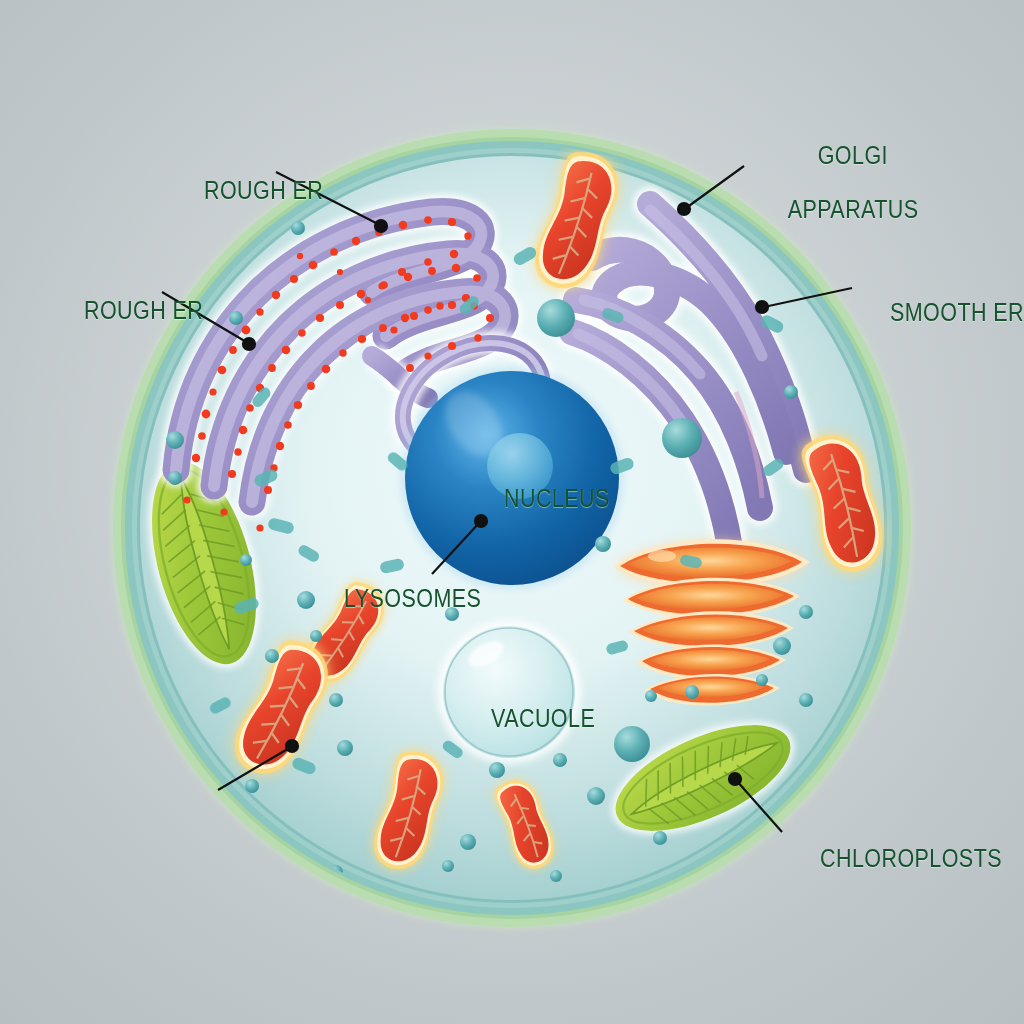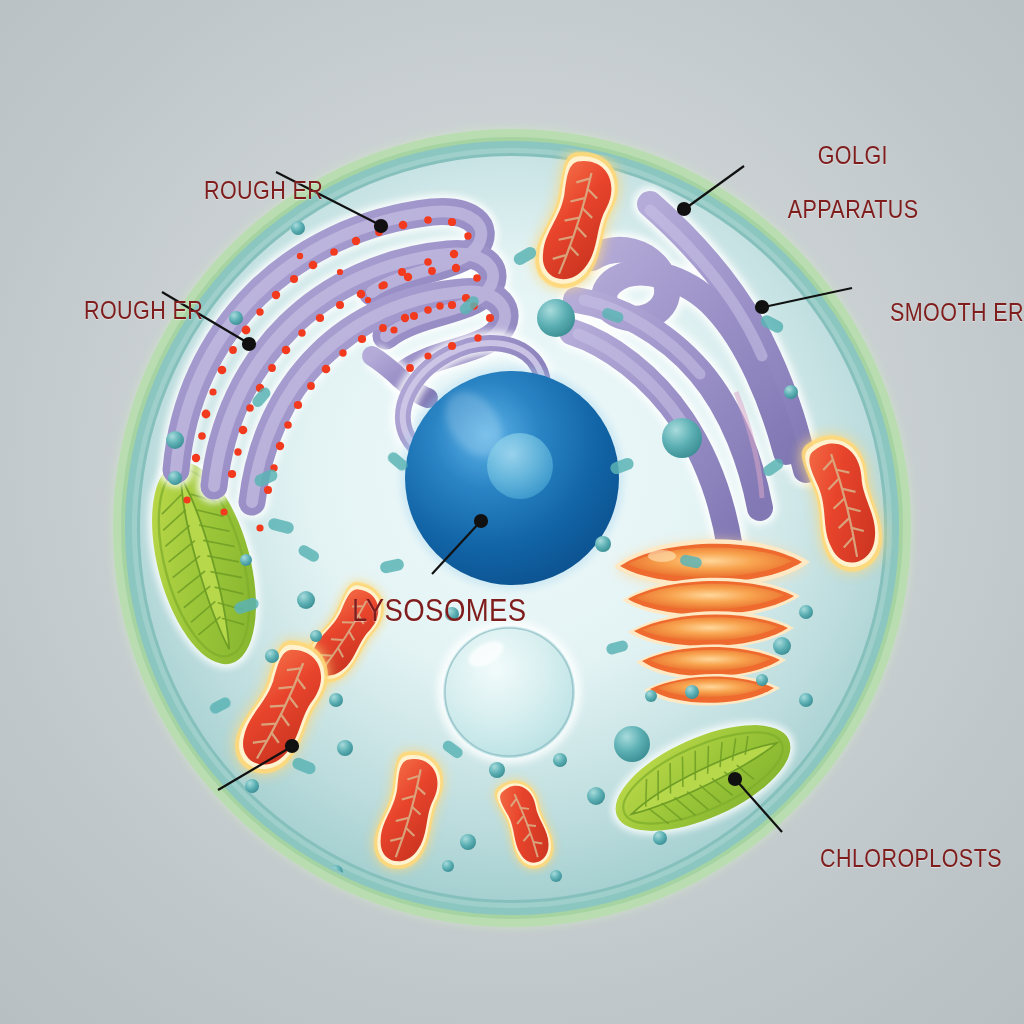--- a/index.html
+++ b/index.html
@@ -13,21 +13,21 @@
     position:absolute;inset:0;
     background:
       radial-gradient(circle at 50% 45%, #d9dee0 0%, #cdd3d5 40%, #c0c7ca 72%, #b8bfc3 100%),
       linear-gradient(135deg,#cfd5d7 0%,#c2c9cc 55%,#bcc3c7 100%);
   }
   svg{position:absolute;inset:0;display:block;}
   .lbl{
     position:absolute;
     font-family:"Liberation Sans", sans-serif;
     font-weight:400;
-    color:#7f1d1d;
+    color:#14532d;
     letter-spacing:0.5px;
     line-height:1.08;
     white-space:pre;
     text-shadow:0 1px 1px rgba(255,255,255,.45);
   }
   .lbl.ctr{text-align:center;}
   .scalex{display:inline-block;transform:scaleX(.86);transform-origin:left center;}
   .scalex.c{transform-origin:center center;}
 </style>
 </head>
@@ -555,23 +555,29 @@
 
   <div class="lbl ctr" style="left:738px;top:115px;width:200px;font-size:25px;">
     <span class="scalex c">GOLGI</span><br>
     <span class="scalex c">APPARATUS</span>
   </div>
 
   <div class="lbl" style="left:860px;top:272px;font-size:25px;">
     <span class="scalex">SMOOTH ER</span>
   </div>
 
-
-  <div class="lbl" style="left:314px;top:558px;font-size:32px;">
+  <div class="lbl" style="left:474px;top:458px;font-size:25px;">
+    <span class="scalex">NUCLEUS</span>
+  </div>
+
+  <div class="lbl" style="left:314px;top:558px;font-size:25px;">
     <span class="scalex">LYSOSOMES</span>
   </div>
 
+  <div class="lbl" style="left:461px;top:678px;font-size:25px;">
+    <span class="scalex">VACUOLE</span>
+  </div>
 
 
   <div class="lbl" style="left:790px;top:818px;font-size:25px;">
     <span class="scalex">CHLOROPLOSTS</span>
   </div>
 </div>
 
 </body></html>

